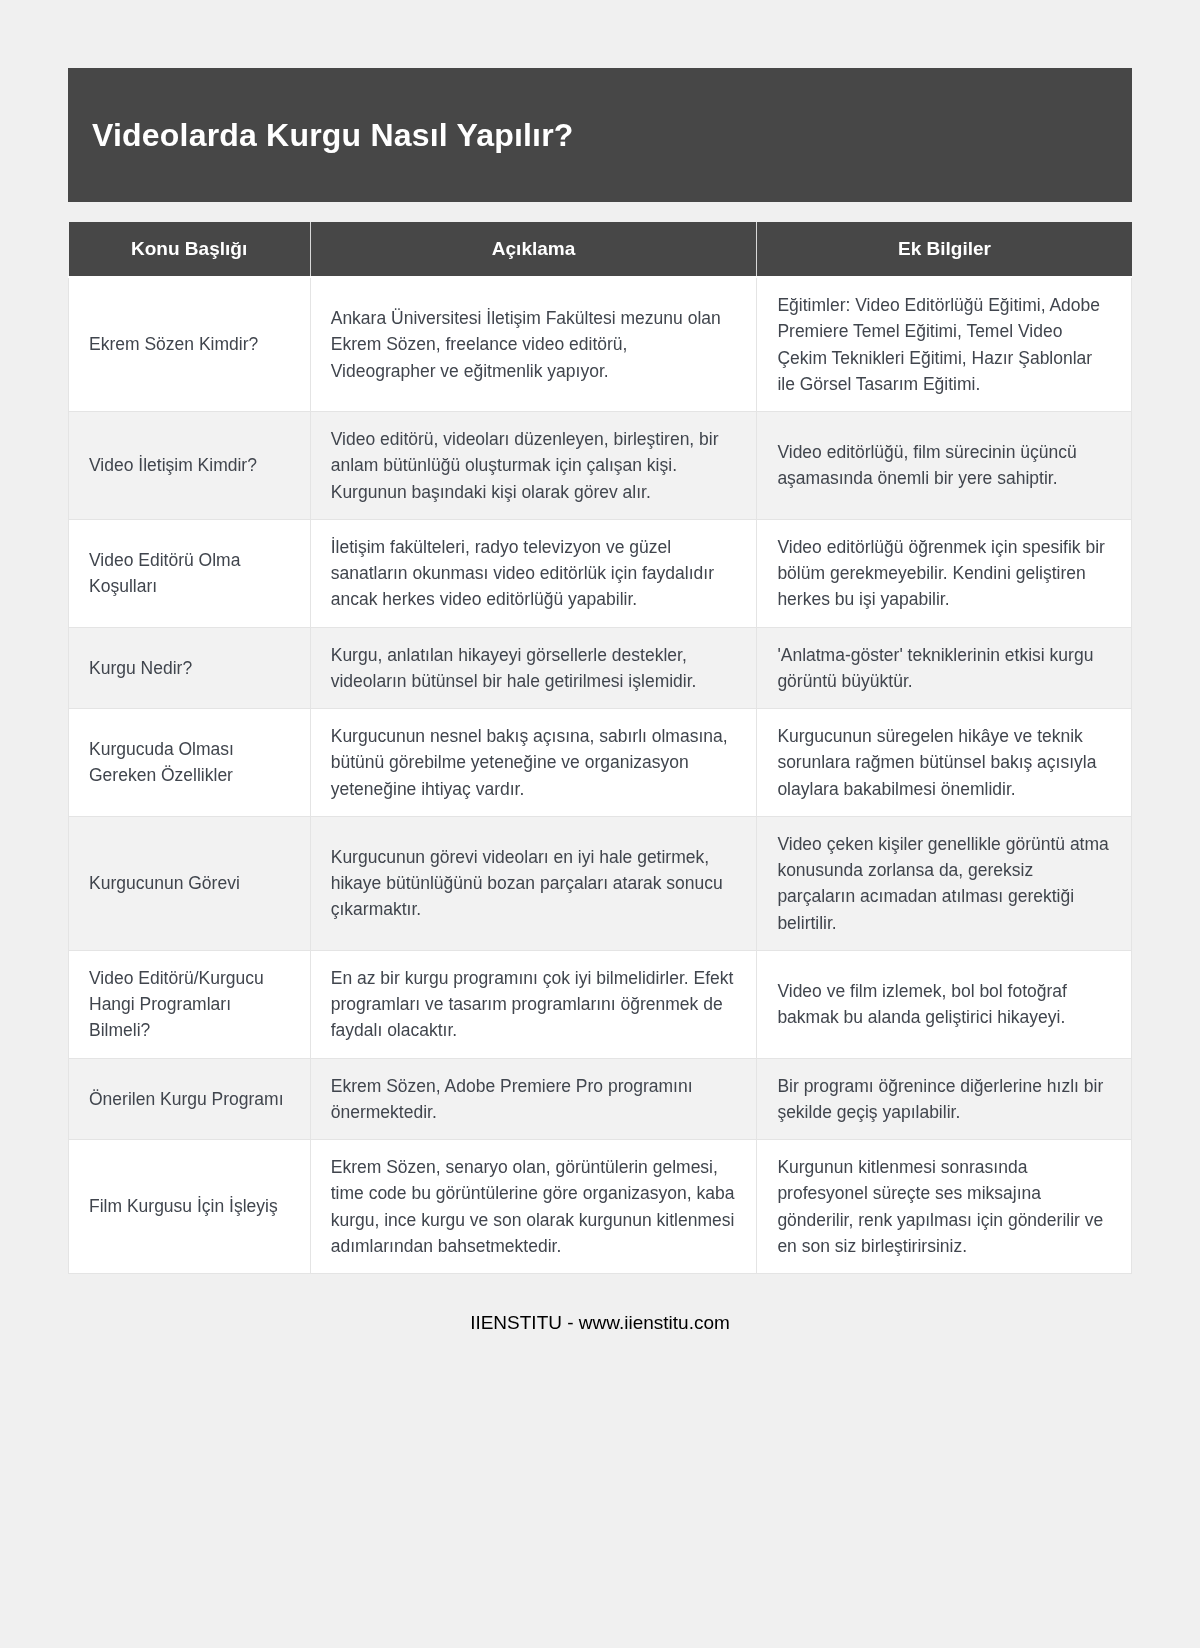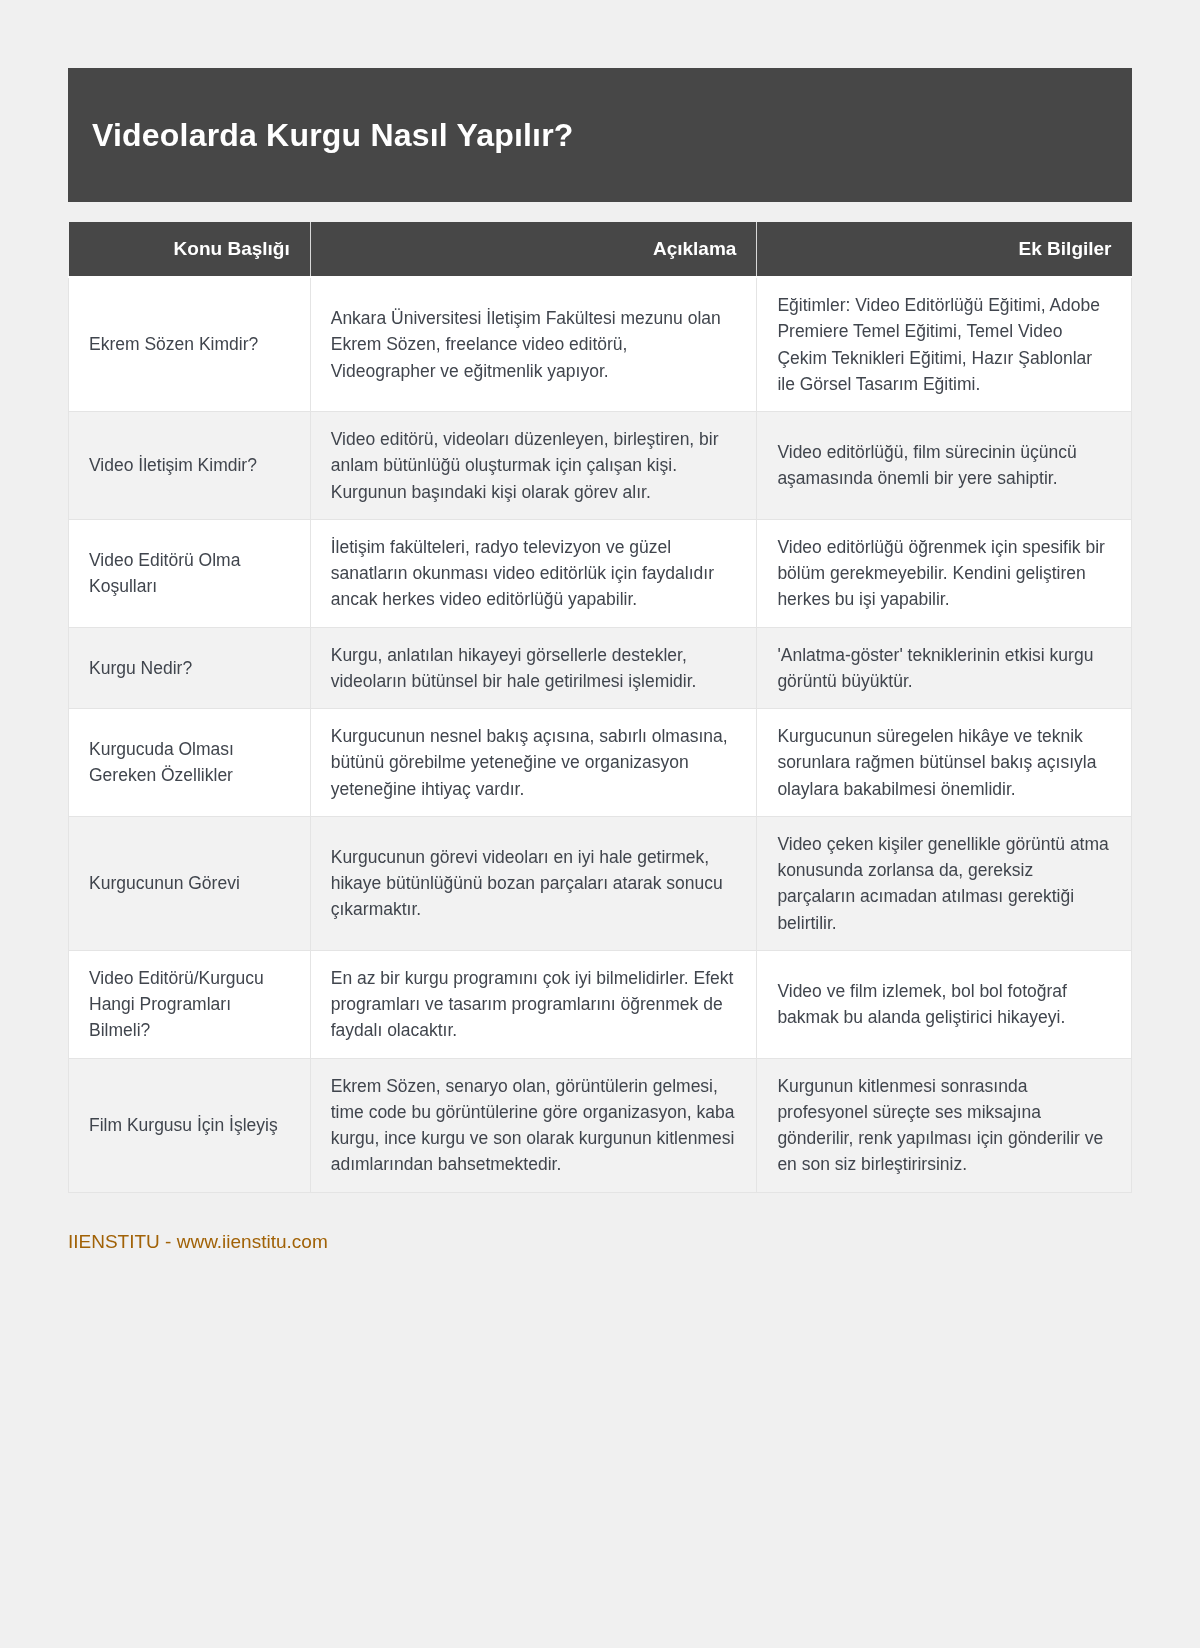--- a/index.html
+++ b/index.html
@@ -35,42 +35,42 @@
     table-layout: fixed;
   }
   col.c-topic { width: 22.74%; }
   col.c-desc  { width: 42.02%; }
   col.c-extra { width: 35.24%; }
   th {
     background: #474747;
     color: #ffffff;
     font-size: 19px;
     font-weight: bold;
-    text-align: right;
+    text-align: center;
     padding: 16px 20px;
     border-left: 1px solid #d9d9d9;
     border-bottom: 2px solid #ffffff;
   }
   th:first-child { border-left: none; }
   td {
     font-size: 17.5px;
     line-height: 1.5;
     color: #40454d;
     vertical-align: middle;
     padding: 14px 20px;
     border: 1px solid #e4e4e4;
     word-wrap: break-word;
   }
   tbody tr { background: #ffffff; }
   tbody tr:nth-child(even) { background: #f2f2f2; }
   .footer {
     margin-top: 38px;
-    text-align: left;
+    text-align: center;
     font-size: 19px;
-    color: #a16207;
+    color: #000000;
   }
 </style>
 </head>
 <body>
 
 <div class="sheet">
   <div class="card">
 
     <div class="title-bar">
       <h1>Videolarda Kurgu Nasıl Yapılır?</h1>
@@ -119,20 +119,25 @@
             <td>Kurgucunun Görevi</td>
             <td>Kurgucunun görevi videoları en iyi hale getirmek, hikaye bütünlüğünü bozan parçaları atarak sonucu çıkarmaktır.</td>
             <td>Video çeken kişiler genellikle görüntü atma konusunda zorlansa da, gereksiz parçaların acımadan atılması gerektiği belirtilir.</td>
           </tr>
           <tr>
             <td>Video Editörü/Kurgucu Hangi Programları Bilmeli?</td>
             <td>En az bir kurgu programını çok iyi bilmelidirler. Efekt programları ve tasarım programlarını öğrenmek de faydalı olacaktır.</td>
             <td>Video ve film izlemek, bol bol fotoğraf bakmak bu alanda geliştirici hikayeyi.</td>
           </tr>
           <tr>
+            <td>Önerilen Kurgu Programı</td>
+            <td>Ekrem Sözen, Adobe Premiere Pro programını önermektedir.</td>
+            <td>Bir programı öğrenince diğerlerine hızlı bir şekilde geçiş yapılabilir.</td>
+          </tr>
+          <tr>
             <td>Film Kurgusu İçin İşleyiş</td>
             <td>Ekrem Sözen, senaryo olan, görüntülerin gelmesi, time code bu görüntülerine göre organizasyon, kaba kurgu, ince kurgu ve son olarak kurgunun kitlenmesi adımlarından bahsetmektedir.</td>
             <td>Kurgunun kitlenmesi sonrasında profesyonel süreçte ses miksajına gönderilir, renk yapılması için gönderilir ve en son siz birleştirirsiniz.</td>
           </tr>
         </tbody>
     </table>
 
   </div>
 
   <div class="footer">IIENSTITU - www.iienstitu.com</div>

